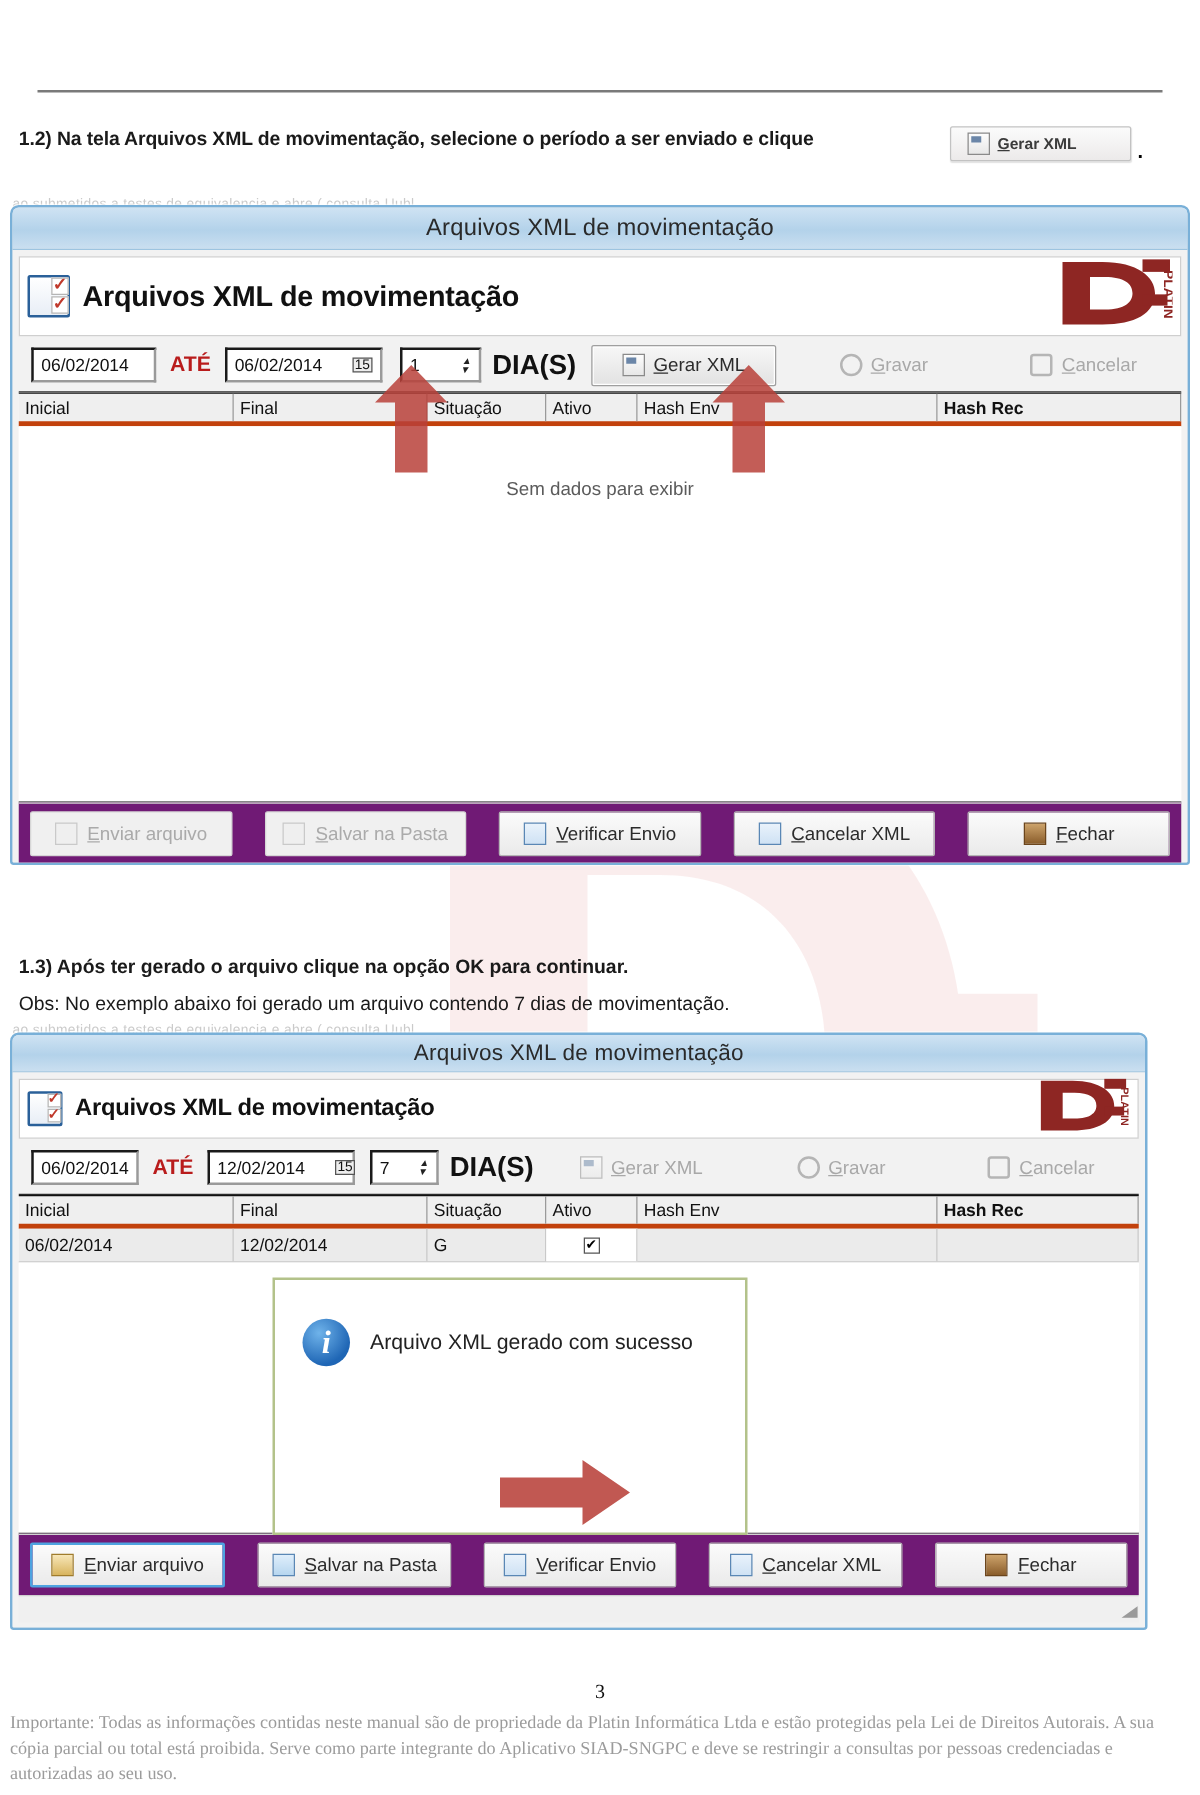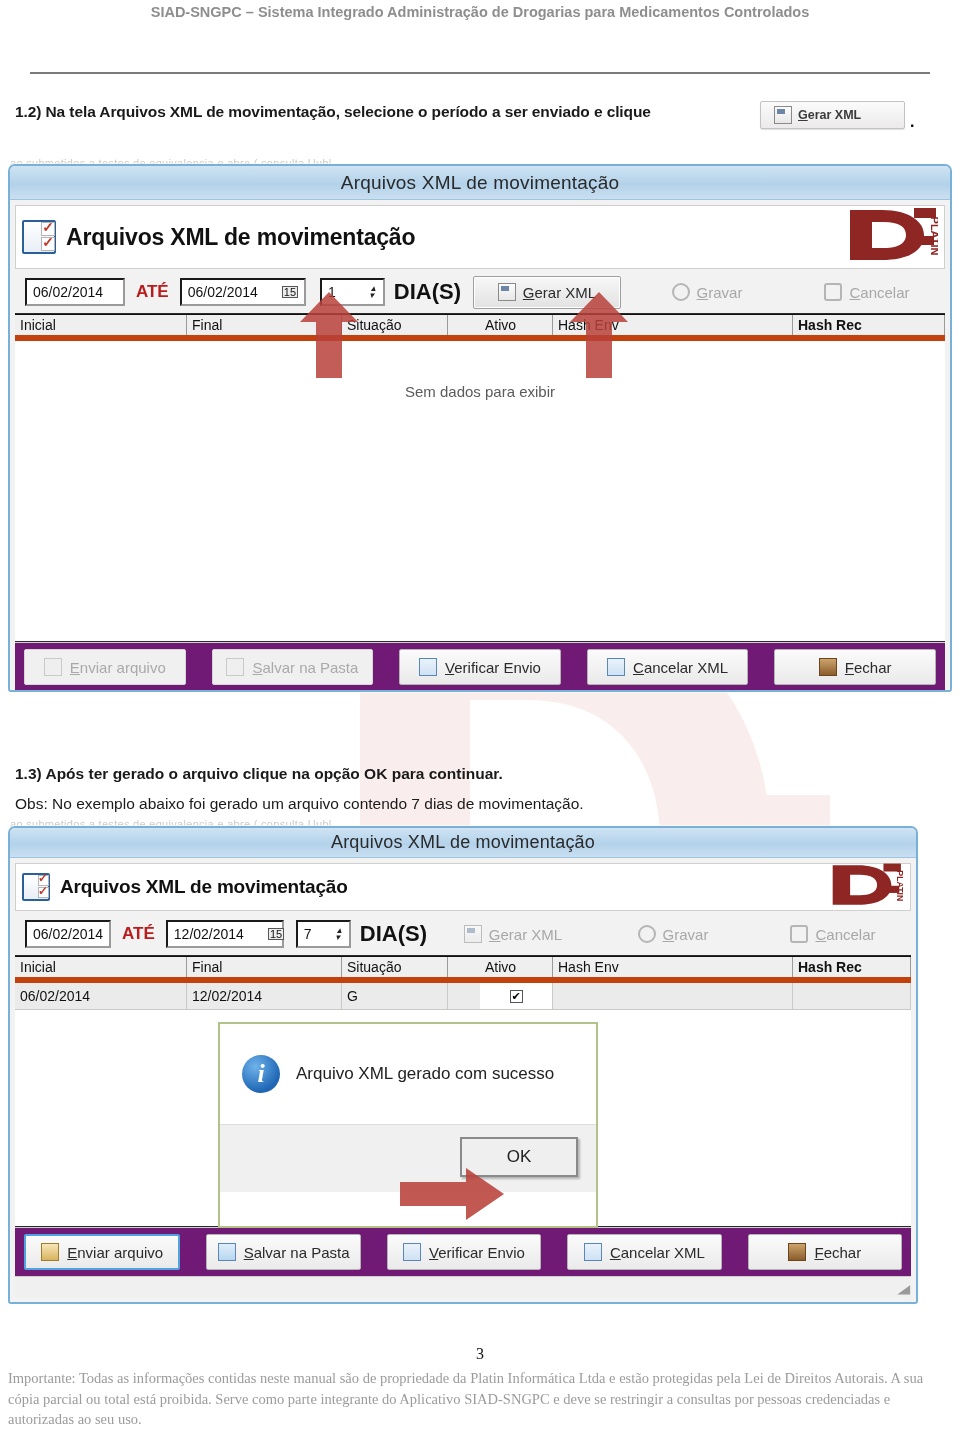--- a/index.html
+++ b/index.html
@@ -116,29 +116,29 @@
     display:flex; align-items:center; justify-content:center; gap:7px;
     font-size:15px; color:#2c2c2c;
   }
   .tbtn.raised { background:linear-gradient(#f7f7f7,#e2e2e2); border:1px solid #9f9f9f; box-shadow:inset 0 0 0 1px #fff; }
   .tbtn.flat { border:none; background:transparent; }
   .tbtn.dis { color:#a8a8a8; }
   .tbtn u { text-decoration:underline; }
 
   
   .grid { background:#fff; border:1px solid #2a2a2a; border-left:none; border-right:none; }
-  .grid-head { display:flex; height:27px; background:#efefef; border-bottom:6px solid #c2410c; border-top:1px solid #111; }
+  .grid-head { display:flex; height:27px; background:#efefef; border-bottom:4px solid #c2410c; border-top:1px solid #111; }
   .grid-head div { font-size:14px; color:#111; display:flex; align-items:center; padding-left:5px; border-right:1px solid #9a9a9a; }
   .grid-row { display:flex; height:27px; background:#ebebeb; border-bottom:1px solid #c9c9c9; }
   .grid-row div { font-size:14px; color:#111; display:flex; align-items:center; padding-left:5px; border-right:1px solid #c9c9c9; }
   .grid-row .chk { justify-content:center; background:#fff; padding-left:0; }
   .cbox { width:13px; height:13px; border:1px solid #555; background:#fff; font-size:11px; line-height:11px; text-align:center; color:#000; }
 
-  .c-ini { width:172px; } .c-fin { width:155px; } .c-sit { width:106px; }
-  .c-atv { width:73px;margin-left:32px; } .c-env { width:240px; } .c-rec { flex:1;font-weight:bold; }
+  .c-ini { width:172px; } .c-fin { width:155px; } .c-sit { width:95px; }
+  .c-atv { width:73px; } .c-env { width:240px; } .c-rec { flex:1;font-weight:bold; }
 
   .empty-area { background:#fff; position:relative; }
   .empty-msg { position:absolute; left:0; right:0; top:42px; text-align:center; font-size:15px; color:#5b5b5b; }
 
   
   .footbar { background:#701a75; border-top:1px solid #d2d2d2; display:flex; align-items:center; padding:6px 4px; gap:16px; }
   .fbtn {
     height:36px; margin:0 5px; flex:1;
     background:linear-gradient(#fbfbfb,#eaeaea);
     border:1px solid #b4b4b4; border-radius:2px;
@@ -205,21 +205,20 @@
 <div class="watermark">
   <svg viewBox="0 0 560 560" width="560" height="560">
     <path d="M60 40 L230 40 C390 40 470 150 470 280 C470 420 380 520 230 520 L60 520 Z
              M170 140 L170 420 L225 420 C320 420 360 350 360 280 C360 205 318 140 228 140 Z" fill="#f0c7c7" fill-rule="evenodd"></path>
     <rect x="410" y="40" width="140" height="75" fill="#f0c7c7"></rect>
     <rect x="410" y="235" width="120" height="70" fill="#f0c7c7"></rect>
   </svg>
 </div>
 
 <div class="doc-header">
-  <div class="line2">SIAD-SNGPC – Sistema Integrado Administração de Drogarias para Medicamentos Controlados</div>
 </div>
 <div class="header-rule"></div>
 
 <div class="instr instr-1">
   <span>1.2)</span>
   <span>Na tela Arquivos XML de movimentação,  selecione o período a ser enviado  e clique</span>
 </div>
 
 <div class="inline-btn">
   <span class="ic sheet-ic"></span>
@@ -452,23 +451,20 @@
       <span class="grip">◢</span>
     </div>
   </div>
 </div>
 
 <div class="dlg" style="left:218px; top:1022px; width:380px; height:206px;">
   <div class="dlg-msg">
     <span class="info">i</span>
     <span class="txt">Arquivo XML gerado com sucesso</span>
   </div>
-  <div class="dlg-foot">
-    <div class="ok-btn">OK</div>
-  </div>
 </div>
 
 <svg class="arrow-right" style="left:400px; top:1168px;" width="106" height="52" viewBox="0 0 106 52">
   <polygon points="0,14 66,14 66,0 104,26 66,52 66,38 0,38" fill="#b8413a" opacity="0.88"></polygon>
 </svg>
 
 <div class="pg-num">3</div>
 <div class="pg-foot">Importante: Todas as informações contidas neste manual são de propriedade da Platin Informática Ltda e estão protegidas pela Lei de Direitos Autorais. A sua cópia parcial ou total está proibida. Serve como parte integrante do Aplicativo SIAD-SNGPC e deve se restringir a consultas por pessoas credenciadas e autorizadas ao seu uso.</div>
 
 </body></html>

